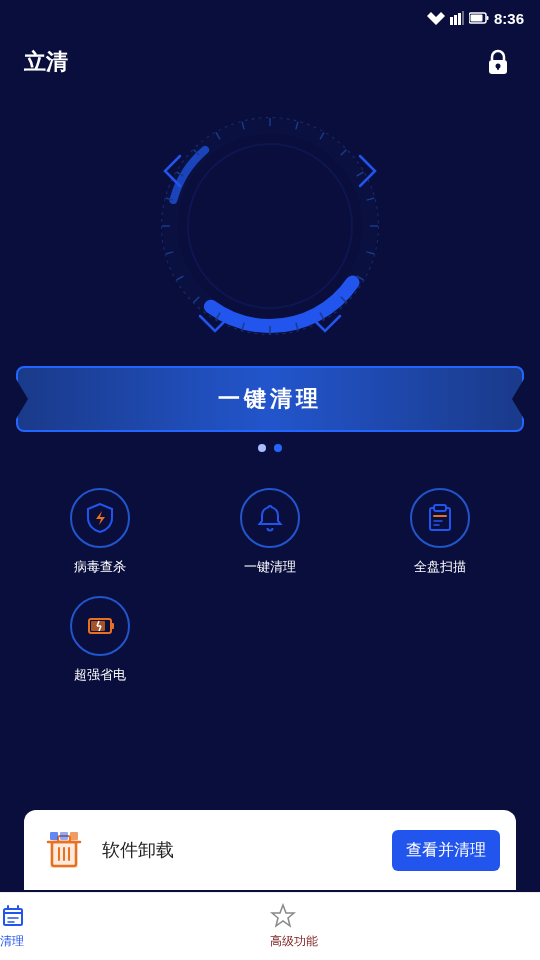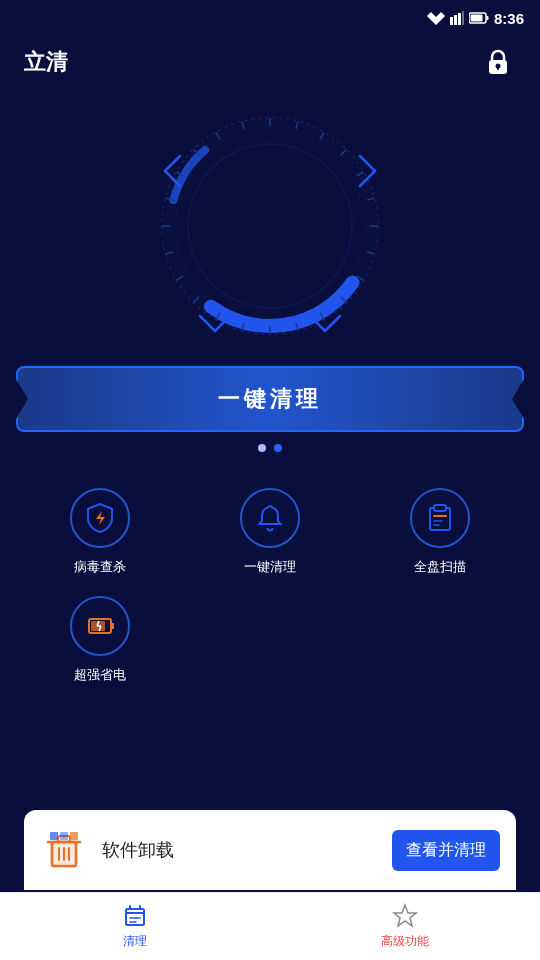--- a/index.html
+++ b/index.html
@@ -230,29 +230,28 @@
       height: 68px;
       background: white;
       display: flex;
       align-items: center;
       border-top: 1px solid #eee;
     }
     .nav-item {
       flex: 1;
       display: flex;
       flex-direction: column;
-      align-items: center;
       justify-content: center;
       gap: 4px;
       cursor: pointer;
       padding: 8px 0;
     }
     .nav-label {
       font-size: 12px;
-      color: #ef4444;
+      color: #7f1d1d;
     }
     .nav-label.active {
       color: #2255ee;
     }
   </style>
 </head>
 <body>
 
 <div class="status-bar">
   <div class="status-icons">

